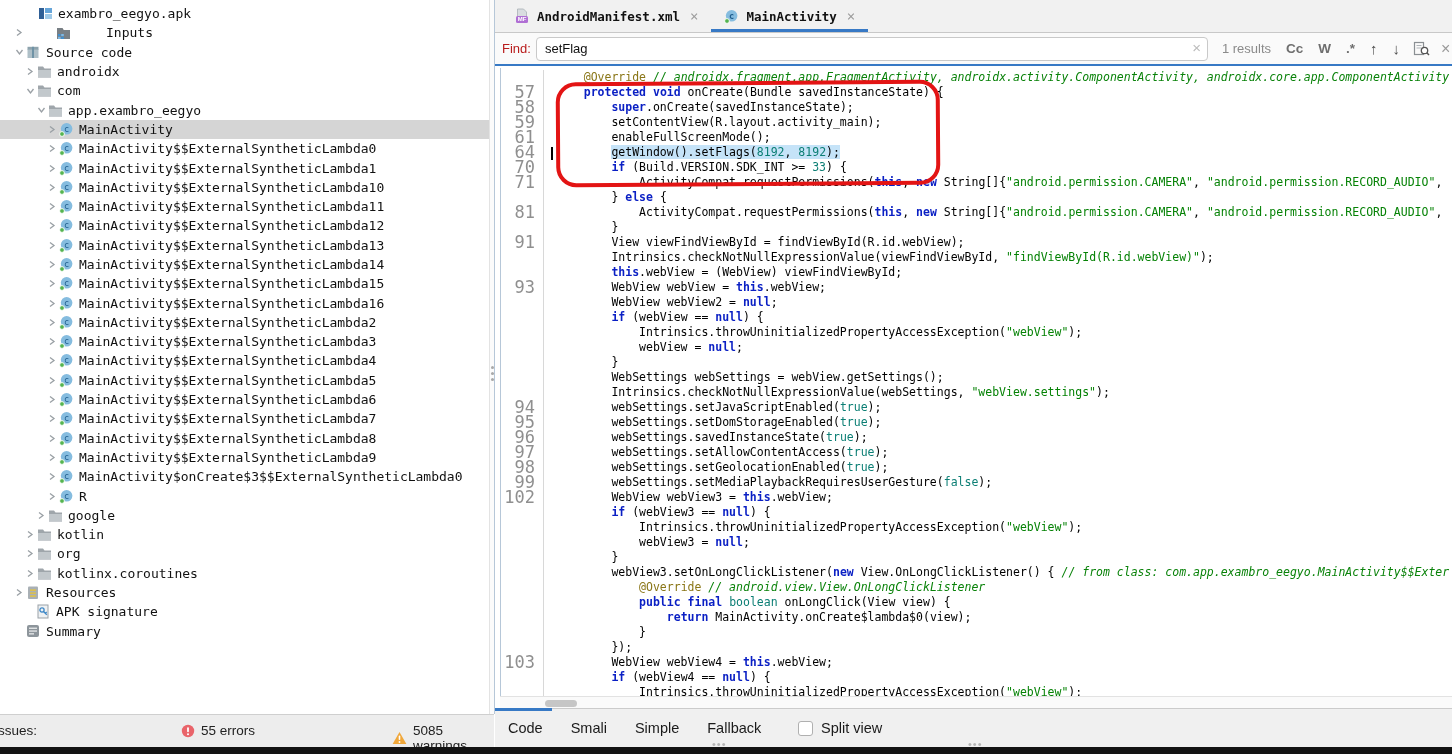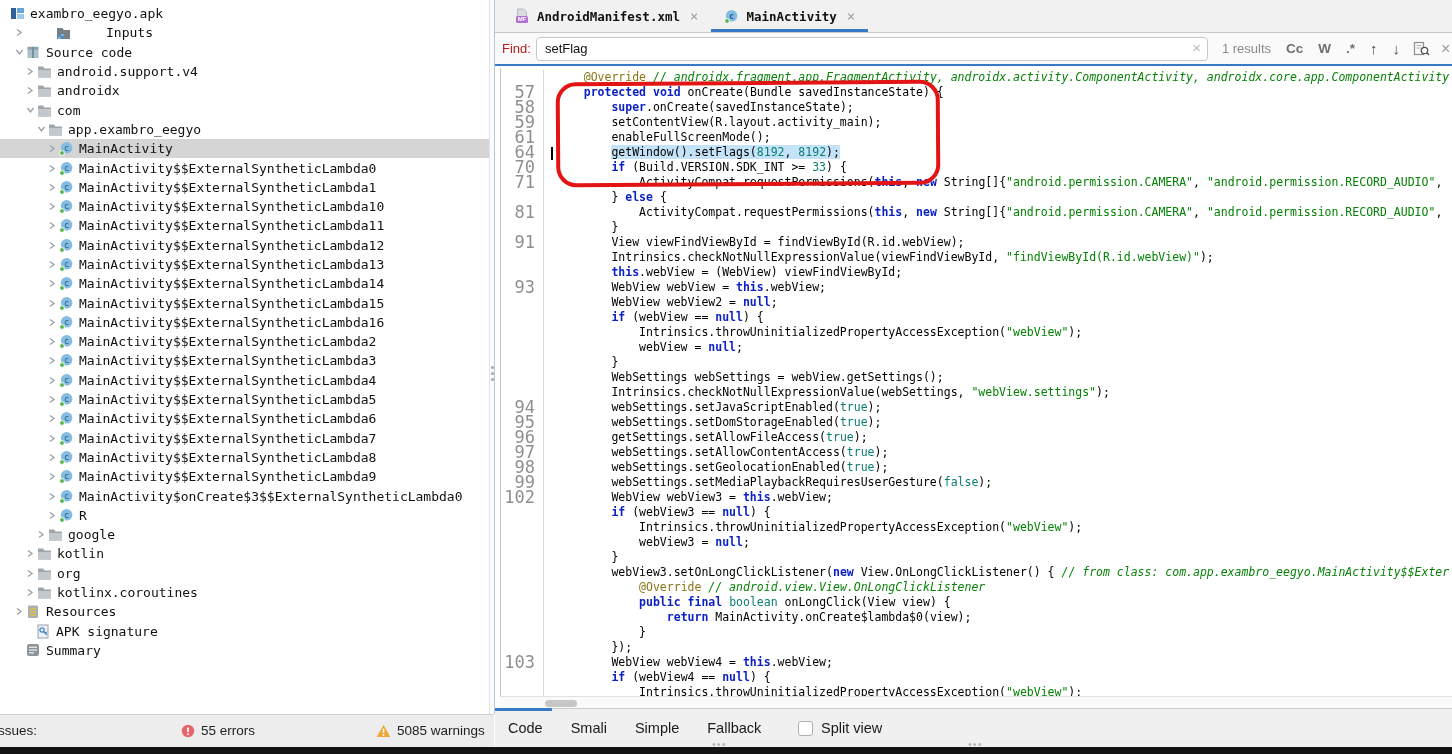--- a/index.html
+++ b/index.html
@@ -86,21 +86,21 @@
   .strip{position:absolute;left:0;top:747px;width:100%;height:7px;background:#131313;}
   .dots{position:absolute;top:738px;color:#b5b5b5;font-size:11px;letter-spacing:1px;
         font-family:"Liberation Sans",sans-serif;}
 </style>
 </head>
 <body>
 
 <div class="app">
 
   <aside class="tree" id="tree">
-      <div class="trow" style="padding-left: 9px;">
+      <div class="trow" style="padding-left: 9px; margin-left: 28px;">
         <span class="ticon">
           <svg width="15" height="15" viewBox="0 0 15 15">
             <rect x="1" y="2" width="5" height="11" fill="#2f5f96"></rect>
             <rect x="7" y="2" width="7" height="5" fill="#66a5d9"></rect>
             <rect x="7" y="8" width="7" height="5" fill="#9ec9e8"></rect>
           </svg>
         </span>
         <span class="tlabel">exambro_eegyo.apk</span>
       </div>
       <div class="trow" style="padding-left: 13px; gap: 30px;">
@@ -128,34 +128,20 @@
           </svg>
         </span>
         <span class="ticon">
           <svg width="14" height="14" viewBox="0 0 14 14">
             <rect x="1.5" y="4" width="11" height="9" fill="#aebfc7"></rect>
             <rect x="1.5" y="1.8" width="11" height="2.8" fill="#8ea3ad"></rect>
             <rect x="6" y="1.8" width="2" height="11.2" fill="#6f93a6"></rect>
           </svg>
         </span>
         <span class="tlabel">Source code</span>
-      </div>
-      <div class="trow" style="padding-left: 24px;">
-        <span class="chev">
-          <svg width="8" height="9" viewBox="0 0 8 9">
-            <path d="M2 1.5 L6 4.5 L2 7.5" stroke="#9aa0a5" fill="none" stroke-width="1.3"></path>
-          </svg>
-        </span>
-        <span class="ticon">
-          <svg width="15" height="13" viewBox="0 0 15 13">
-            <path d="M1 1.5 h5 l1.5 2 H14 v9 H1z" fill="#9fa6ab"></path>
-            <path d="M1 5 h13 v7.5 H1z" fill="#c2c8cc"></path>
-          </svg>
-        </span>
-        <span class="tlabel">android.support.v4</span>
       </div>
       <div class="trow" style="padding-left: 24px;">
         <span class="chev">
           <svg width="8" height="9" viewBox="0 0 8 9">
             <path d="M2 1.5 L6 4.5 L2 7.5" stroke="#9aa0a5" fill="none" stroke-width="1.3"></path>
           </svg>
         </span>
         <span class="ticon">
           <svg width="15" height="13" viewBox="0 0 15 13">
             <path d="M1 1.5 h5 l1.5 2 H14 v9 H1z" fill="#9fa6ab"></path>
@@ -736,21 +722,21 @@
           <div class="crow">
             <span class="ln">94</span>
             <span class="ct"><span>        webSettings.setJavaScriptEnabled(</span><span class="tok-n">true</span><span>);</span></span>
           </div>
           <div class="crow">
             <span class="ln">95</span>
             <span class="ct"><span>        webSettings.setDomStorageEnabled(</span><span class="tok-n">true</span><span>);</span></span>
           </div>
           <div class="crow">
             <span class="ln">96</span>
-            <span class="ct"><span>        getSettings.setAllowFileAccess(</span><span class="tok-n">true</span><span>);</span></span>
+            <span class="ct"><span>        webSettings.savedInstanceState(</span><span class="tok-n">true</span><span>);</span></span>
           </div>
           <div class="crow">
             <span class="ln">97</span>
             <span class="ct"><span>        webSettings.setAllowContentAccess(</span><span class="tok-n">true</span><span>);</span></span>
           </div>
           <div class="crow">
             <span class="ln">98</span>
             <span class="ct"><span>        webSettings.setGeolocationEnabled(</span><span class="tok-n">true</span><span>);</span></span>
           </div>
           <div class="crow">
@@ -837,21 +823,21 @@
     <span class="sgroup" style="left:181px">
       <span style="display:flex">
         <svg width="14" height="14" viewBox="0 0 14 14">
           <circle cx="7" cy="7" r="6.2" fill="#e9646a"></circle>
           <rect x="6.1" y="3.2" width="1.8" height="5" rx="0.9" fill="#fff"></rect>
           <circle cx="7" cy="10.2" r="1" fill="#fff"></circle>
         </svg>
       </span>
       <span>55 errors</span>
     </span>
-    <span class="sgroup" style="left:376px">
+    <span class="sgroup" style="left:392px">
       <span style="display:flex">
         <svg width="15" height="14" viewBox="0 0 15 14">
           <path d="M7.5 1 L14.4 13 H0.6 Z" fill="#f0a73a"></path>
           <rect x="6.7" y="4.6" width="1.6" height="4.4" rx="0.8" fill="#fff"></rect>
           <circle cx="7.5" cy="11" r="0.95" fill="#fff"></circle>
         </svg>
       </span>
       <span>5085 warnings</span>
     </span>
   </div>

